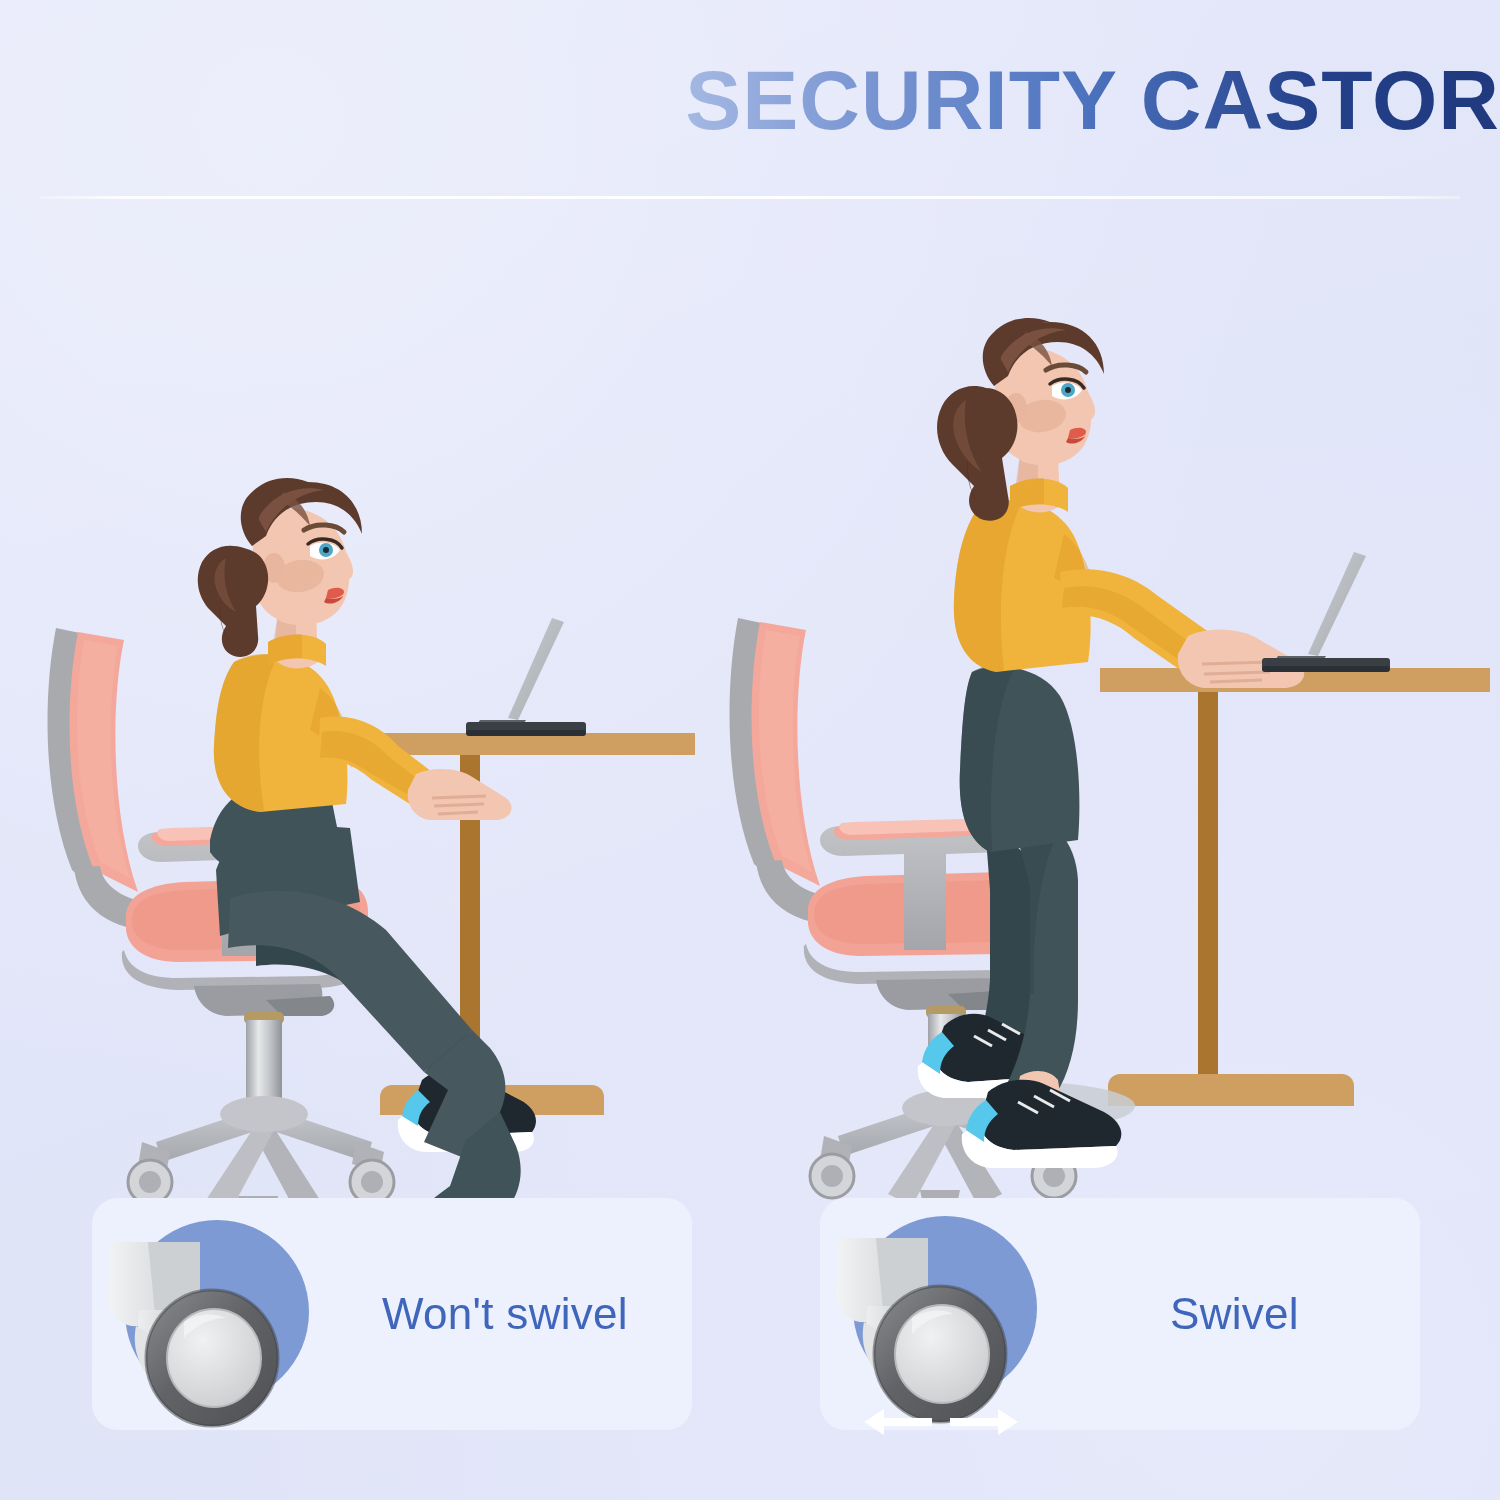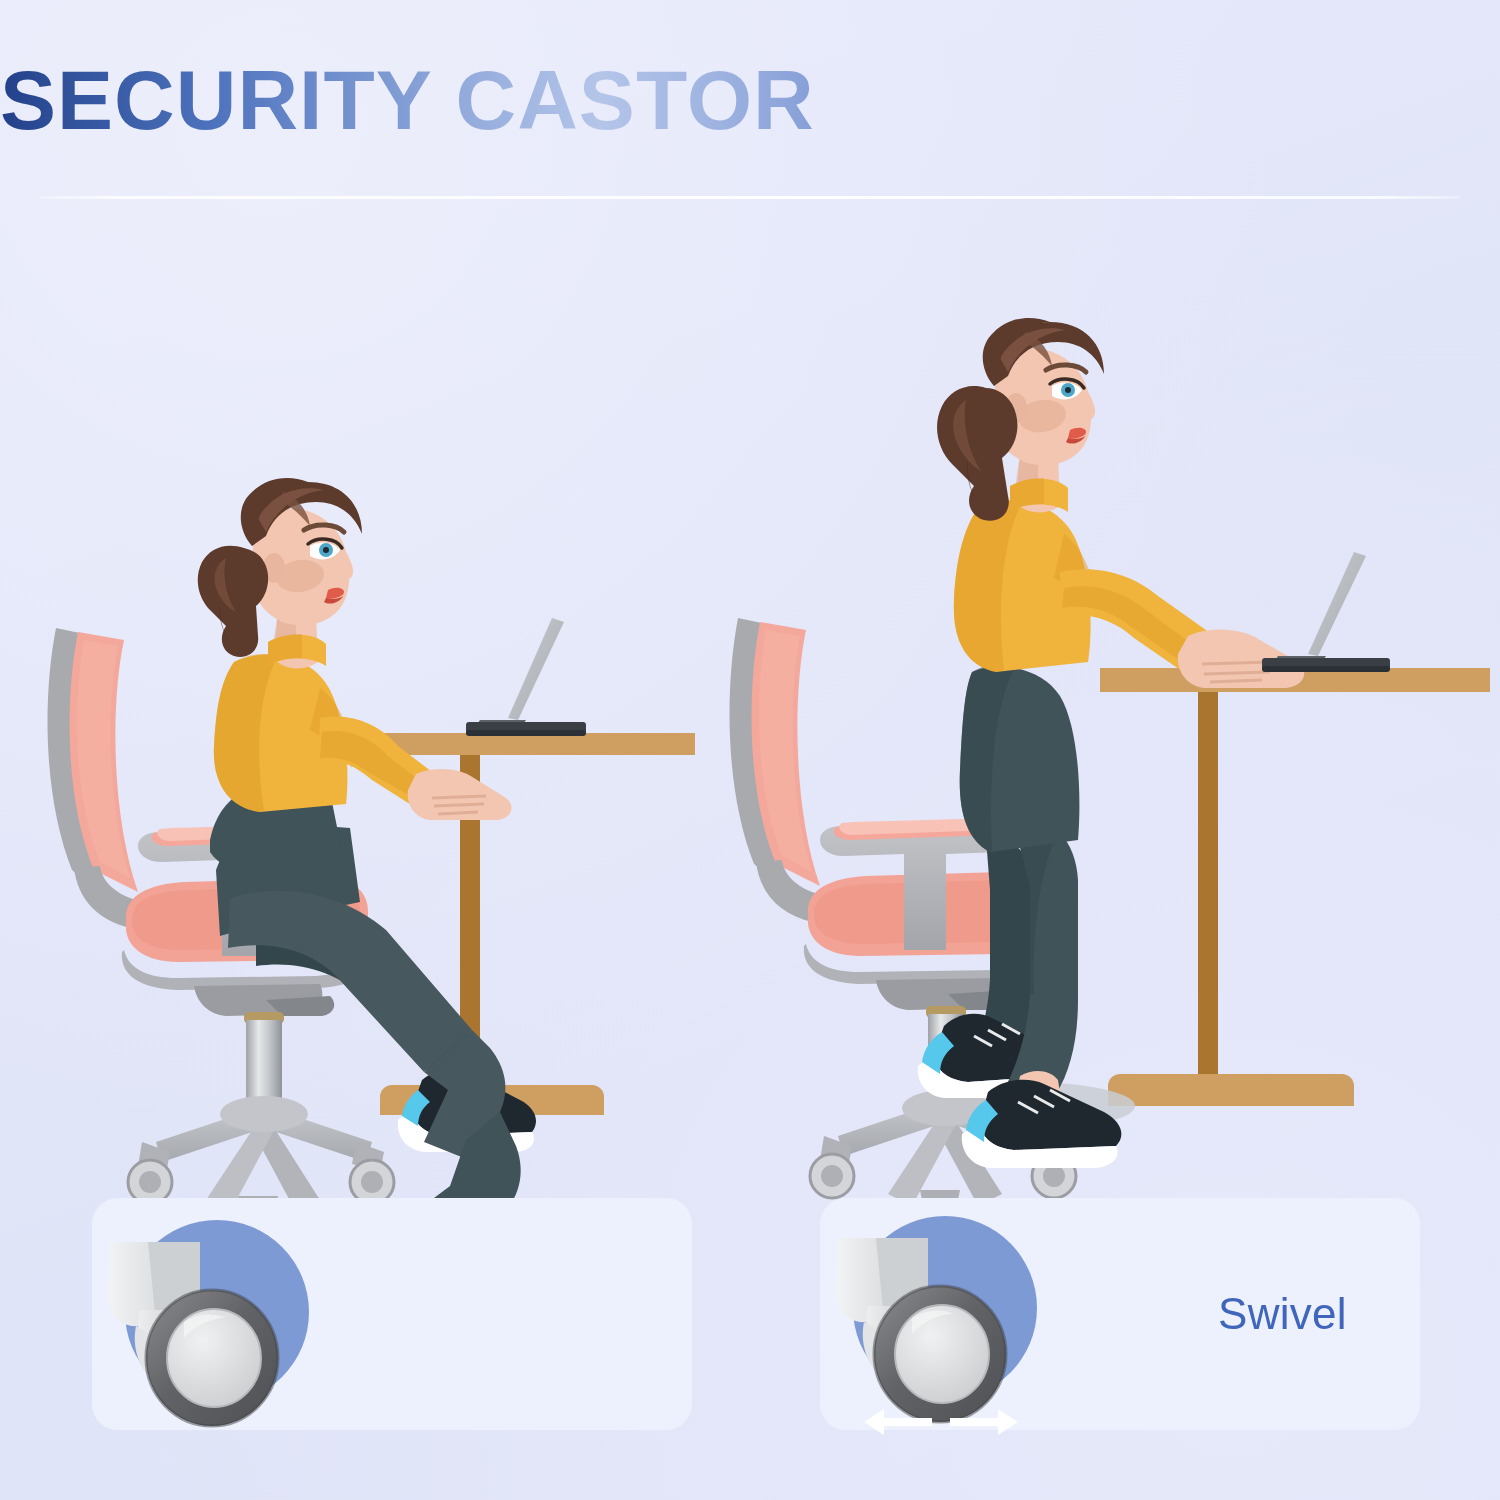--- a/index.html
+++ b/index.html
@@ -14,21 +14,21 @@
     position:absolute;inset:0;
     background:
       radial-gradient(circle at 18% 8%, #eceefb 0%, rgba(236,238,251,0) 55%),
       radial-gradient(circle at 82% 92%, #e6e9fa 0%, rgba(230,233,250,0) 60%),
       linear-gradient(160deg,#e6e9fb 0%, #e1e5f8 45%, #dfe3f7 100%);
   }
 
   
   .title{
     position:absolute;left:0;right:0;top:58px;
-    text-align:left;
+    text-align:right;
     font-size:84px;
     font-weight:700;
     letter-spacing:1px;
     line-height:1;
     font-family:"Liberation Sans", sans-serif;
     background:linear-gradient(90deg,
         #23418a 0%,
         #4d72bd 14%,
         #93abdc 31%,
         #b4c5e9 40%,
@@ -67,21 +67,21 @@
 
   
   .card{
     position:absolute;
     top:1198px;height:232px;
     background:#edf1fd;
     border-radius:26px;
     display:flex;align-items:center;
   }
   #card-wont-swivel{left:92px;width:600px;}
-  #card-swivel{left:820px;width:600px;gap:48px;}
+  #card-swivel{left:820px;width:600px;}
   .card-media{
     width:250px;height:232px;flex:0 0 250px;
     position:relative;
   }
   .card-media svg{position:absolute;left:0;top:-8px;width:250px;height:248px;overflow:visible;}
   .card-label{
     font-size:44px;
     color:#3f66bb;
     font-weight:400;
     letter-spacing:.3px;
@@ -487,20 +487,21 @@
 
         <ellipse cx="120" cy="168" rx="66" ry="68" fill="url(#c1-tire)"></ellipse>
         <ellipse cx="120" cy="168" rx="66" ry="68" fill="none" stroke="#3f4144" stroke-width="3" opacity=".5"></ellipse>
 
         <ellipse cx="122" cy="168" rx="47" ry="49" fill="url(#c1-hub)"></ellipse>
         <ellipse cx="122" cy="168" rx="47" ry="49" fill="none" stroke="#b6b8bb" stroke-width="2"></ellipse>
 
         <path d="M92 132 C104 124 122 122 134 128 C118 128 102 136 92 148 Z" fill="#ffffff" opacity=".45"></path>
       </svg>
     </div>
+    <div class="card-label">Won't swivel</div>
   </div>
 
   <div class="card" id="card-swivel">
     <div class="card-media">
       <svg viewBox="0 0 250 248" xmlns="http://www.w3.org/2000/svg">
         <defs>
           <linearGradient id="c2-stem" x1="0" y1="0" x2="1" y2="0">
             <stop offset="0" stop-color="#f2f3f4"></stop>
               <stop offset=".55" stop-color="#dcdee0"></stop>
               <stop offset="1" stop-color="#bfc1c4"></stop>

